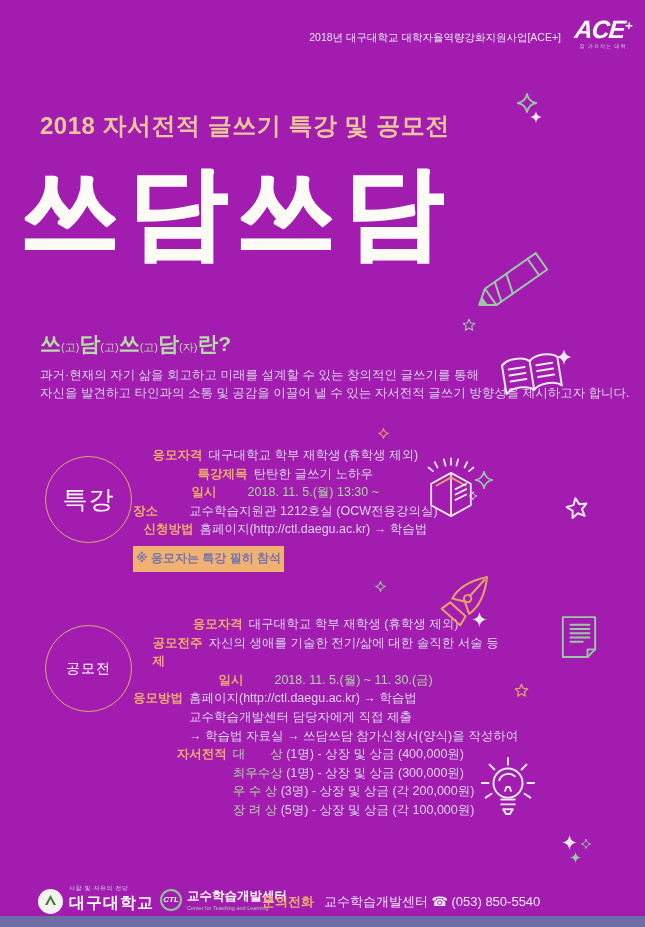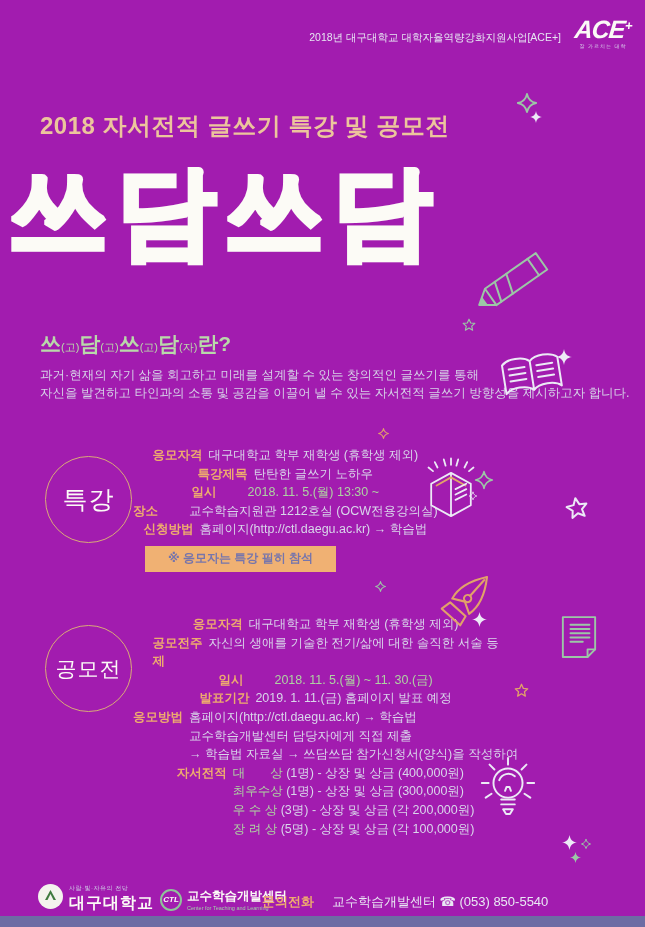--- a/index.html
+++ b/index.html
@@ -14,74 +14,74 @@
   
   .program-line { top:31px; right:84px; font-size:10.5px; color:#e6e5f2; letter-spacing:0; }
   .ace-logo { top:17px; right:9px; width:66px; text-align:center; color:#fbfaf6; }
   .ace-main { font-size:25px; font-weight:bold; font-style:italic; letter-spacing:-1px; line-height:1; transform:skewX(-6deg); }
   .ace-plus { font-size:13px; vertical-align:8px; }
   .ace-tag { font-size:5px; letter-spacing:1px; color:#dddcef; margin-top:1px; }
 
   
   .subtitle { top:110px; left:40px; font-size:24px; color:#ecc59c; font-weight:bold; letter-spacing:0.5px; }
   .main-title {
-    top:146px; left:8px; font-size:100px; font-weight:bold; color:#fcfbf6;
+    top:146px; left:20px; font-size:100px; font-weight:normal; color:#fcfbf6;
     letter-spacing:8px; line-height:1.3;
     -webkit-text-stroke:5px #fcfbf6;
   }
 
   
   .intro { top:330px; left:40px; }
   .intro-h { color:#b9d9aa; margin-bottom:9px; }
   .intro-h .b { font-size:21px; font-weight:bold; }
   .intro-h .s { font-size:11px; }
   .intro-body { font-size:12.5px; line-height:17.5px; color:#d6d3e8; }
 
   
   .circle-badge {
     width:87px; height:87px; border-radius:50%;
     border:1.5px solid #d9ab77;
     display:flex; align-items:center; justify-content:center;
     color:#fbfaf6; letter-spacing:1px;
   }
   .circle-lecture { top:456px; left:45px; font-size:25px; }
-  .circle-contest { top:625px; left:45px; font-size:21px; }
+  .circle-contest { top:625px; left:45px; font-size:14px; }
 
   .rows { line-height:18.6px; font-size:12.5px; }
   .rows-lecture { top:446px; left:133px; }
   .rows-contest { top:615px; left:133px; }
   .row { display:flex;justify-content:center; }
   .lab { width:56px; flex:none; color:#eeab6e; font-weight:bold; font-size:12.5px; }
   .val { color:#d9d6eb; white-space:nowrap; }
   .val .line { white-space:nowrap; }
   .green { color:#aed2a2; }
   .award-name { color:#aed2a2; }
 
   .notice-badge {
-    display:inline-block; margin-top:7px; margin-left:12px;
+    display:inline-block; margin-top:7px; margin-left:0;
     background:#f0b173; color:#7675ac; font-weight:bold;
-    font-size:12px; padding:3px 23px 4px;
+    font-size:12px; padding:3px 3px 4px;
   }
 
   
   .footer-band { left:0; bottom:0; width:645px; height:11px; background:#6d6ca4; }
-  .univ { top:884px; left:38px; display:flex; align-items:flex-start; }
+  .univ { top:884px; left:38px; display:flex; align-items:flex-end; }
   .univ-emblem { width:25px; height:25px; border-radius:50%; background:#f4f3ee;
     display:flex; align-items:center; justify-content:center; margin-right:6px; }
   .univ-txt .tag { font-size:6px; color:#cfcde6; letter-spacing:0.5px; }
   .univ-txt .name { font-size:16px; font-weight:bold; color:#fbfaf6; letter-spacing:1px; }
   .ctl { top:888px; left:160px; display:flex; align-items:center; }
   .ctl-mark { width:22px; height:22px; border-radius:50%; border:2px solid #8fc49a;
     display:flex; align-items:center; justify-content:center; margin-right:5px; }
   .ctl-mark span { font-size:8px; font-weight:bold; font-style:italic; color:#fbfaf6; }
   .ctl-txt .name { font-size:12.5px; font-weight:bold; color:#fbfaf6; }
   .ctl-txt .tag { font-size:5.5px; color:#9fd0a8; }
   .phone { top:893px; left:262px; font-size:13px; display:flex; align-items:baseline; }
   .phone .plab { color:#eeab6e; font-weight:bold; margin-right:10px; }
-  .phone .pval { color:#e9e8f4;margin-left:8px; }
+  .phone .pval { color:#e9e8f4; }
 
   
   .deco svg { display:block; overflow:visible; }
   .st-w { stroke:#eceaf6; fill:none; stroke-width:2; stroke-linecap:round; stroke-linejoin:round; }
   .st-g { stroke:#9cc7a6; fill:none; stroke-width:2; stroke-linecap:round; stroke-linejoin:round; }
   .st-o { stroke:#e2a269; fill:none; stroke-width:2; stroke-linecap:round; stroke-linejoin:round; }
   .fl-w { fill:#eceaf6; } .fl-g { fill:#9cc7a6; }
 </style>
 </head>
 <body>
@@ -160,26 +160,20 @@
           <div class="line">자신의 생애를 기술한 전기/삶에 대한 솔직한 서술 등</div>
         </div>
     </div>
     <div class="row">
       <span class="lab">일시</span>
       <div class="val green">
           <div class="line">2018. 11. 5.(월) ~ 11. 30.(금)</div>
         </div>
     </div>
     <div class="row">
-      <span class="lab">발표기간</span>
-      <div class="val">
-          <div class="line">2019. 1. 11.(금) 홈페이지 발표 예정</div>
-        </div>
-    </div>
-    <div class="row">
       <span class="lab">응모방법</span>
       <div class="val">
         <div class="line">홈페이지(http://ctl.daegu.ac.kr) → 학습법</div>
         <div class="line">교수학습개발센터 담당자에게 직접 제출</div>
         <div class="line">→ 학습법 자료실 → 쓰담쓰담 참가신청서(양식)을 작성하여</div>
       </div>
     </div>
     <div class="row">
       <span class="lab">자서전적</span>
       <div class="val">

